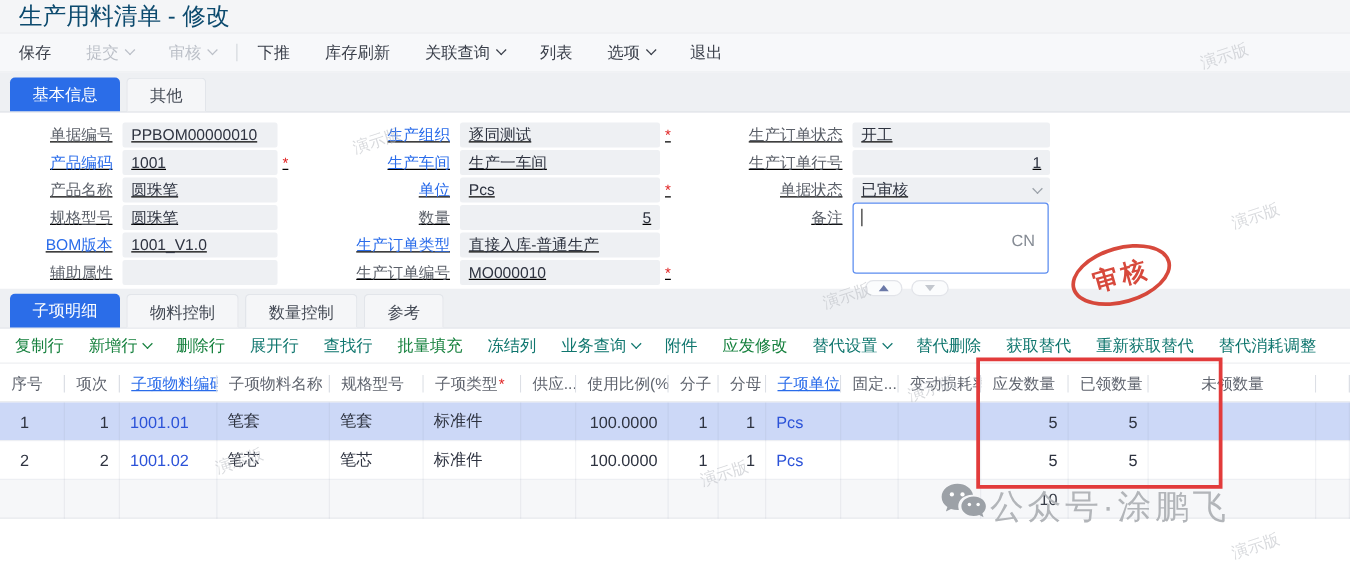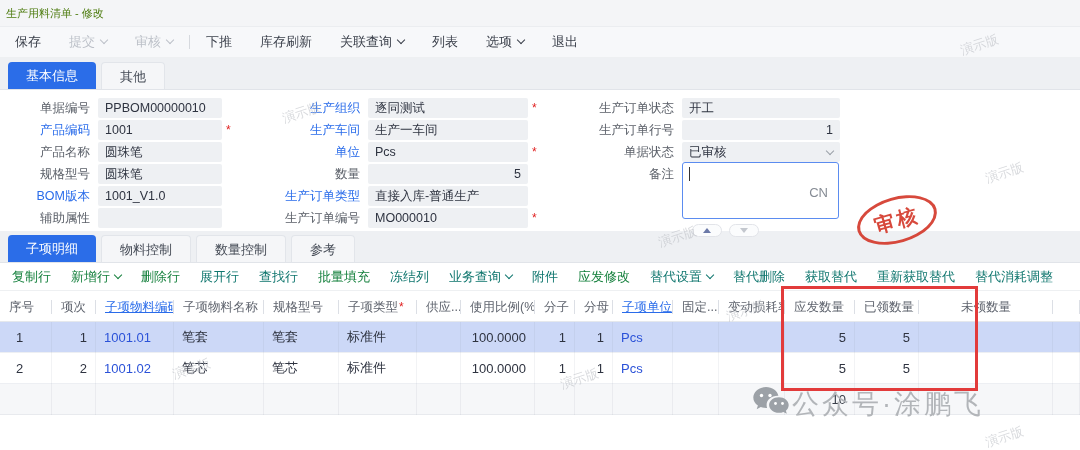--- a/index.html
+++ b/index.html
@@ -1,22 +1,22 @@
 <!DOCTYPE html>
 <html><head>
 <meta charset="utf-8">
 <style>
   * { box-sizing: border-box; margin: 0; padding: 0; }
   body { font-family: "Liberation Sans", "DejaVu Sans", sans-serif; background: #fff; }
   .screen { position: relative; width: 1080px; height: 450px; background: #fff; overflow: hidden; }
 
   
   .titlebar { position: absolute; left: 0; top: 0; right: 0; height: 27px; background: #f4f5f7;
-              border-bottom: 1px solid #ebedf0; display: flex; align-items: center; padding-left: 6px;
-              font-size: 11px; color: #4d7c0f; }
+              border-bottom: 1px solid #ebedf0; display: flex; align-items: center; padding-left: 15px;
+              font-size: 19px; color: #0c4a6e; }
 
   
   .toolbar { position: absolute; left: 0; top: 27px; right: 0; height: 31px; background: #f7f8fa;
              border-bottom: 1px solid #eef0f2; display: flex; align-items: center; gap: 28px;
              padding-left: 15px; font-size: 13px; color: #3a3f4a; }
   .tbtn { display: flex; align-items: center; gap: 6px; cursor: pointer; white-space: nowrap; }
   .tbtn.disabled { color: #bcc0c8; }
   .chev { width: 6px; height: 6px; border-right: 1.3px solid currentColor; border-bottom: 1.3px solid currentColor;
           transform: rotate(45deg); margin-top: -4px; display: inline-block; }
   .vdiv { width: 1px; height: 14px; background: #d6d9de; margin: 0 -12px; }
@@ -26,21 +26,21 @@
               border-bottom: 1px solid #e1e4e9; display: flex; align-items: flex-end; padding-left: 8px; gap: 5px; }
   .tabstrip.main { top: 58px; }
   .tabstrip.sub { top: 231px; }
   .tab { height: 27px; line-height: 27px; padding: 0 18px; font-size: 13px; border-radius: 4px 4px 0 0;
          cursor: pointer; white-space: nowrap; }
   .tab.active { background: #2b6de8; color: #fff; }
   .tab.inactive { background: #f5f6f8; color: #444a55; border: 1px solid #e2e5ea; border-bottom: none; }
 
   
   .formarea { position: absolute; left: 0; top: 91px; right: 0; height: 140px; background: #fff; }
-  .field { position: absolute; height: 20px; display: flex; align-items: center; }
+  .field { position: absolute; height: 20px; display: flex; align-items: center; text-decoration: underline; }
   .flabel { text-align: right; font-size: 12.5px; color: #5b6069; padding-right: 8px; white-space: nowrap; }
   .flabel.link { color: #2a6cea; cursor: pointer; }
   .finput { background: #eef0f3; border-radius: 2px; height: 20px; font-size: 12.5px; color: #2e3340;
             display: flex; align-items: center; padding: 0 7px; overflow: hidden; white-space: nowrap; }
   .finput.num { justify-content: flex-end; }
   .finput.select { justify-content: space-between; }
   .sel-chev { width: 6px; height: 6px; border-right: 1.3px solid #9aa0a8; border-bottom: 1.3px solid #9aa0a8;
               transform: rotate(45deg); margin-top: -3px; }
   .reqstar { color: #e02020; font-size: 12px; margin-left: 4px; }
   .remarkbox { position: absolute; left: 682px; top: 71px; width: 157px; height: 57px; background: #fff;

